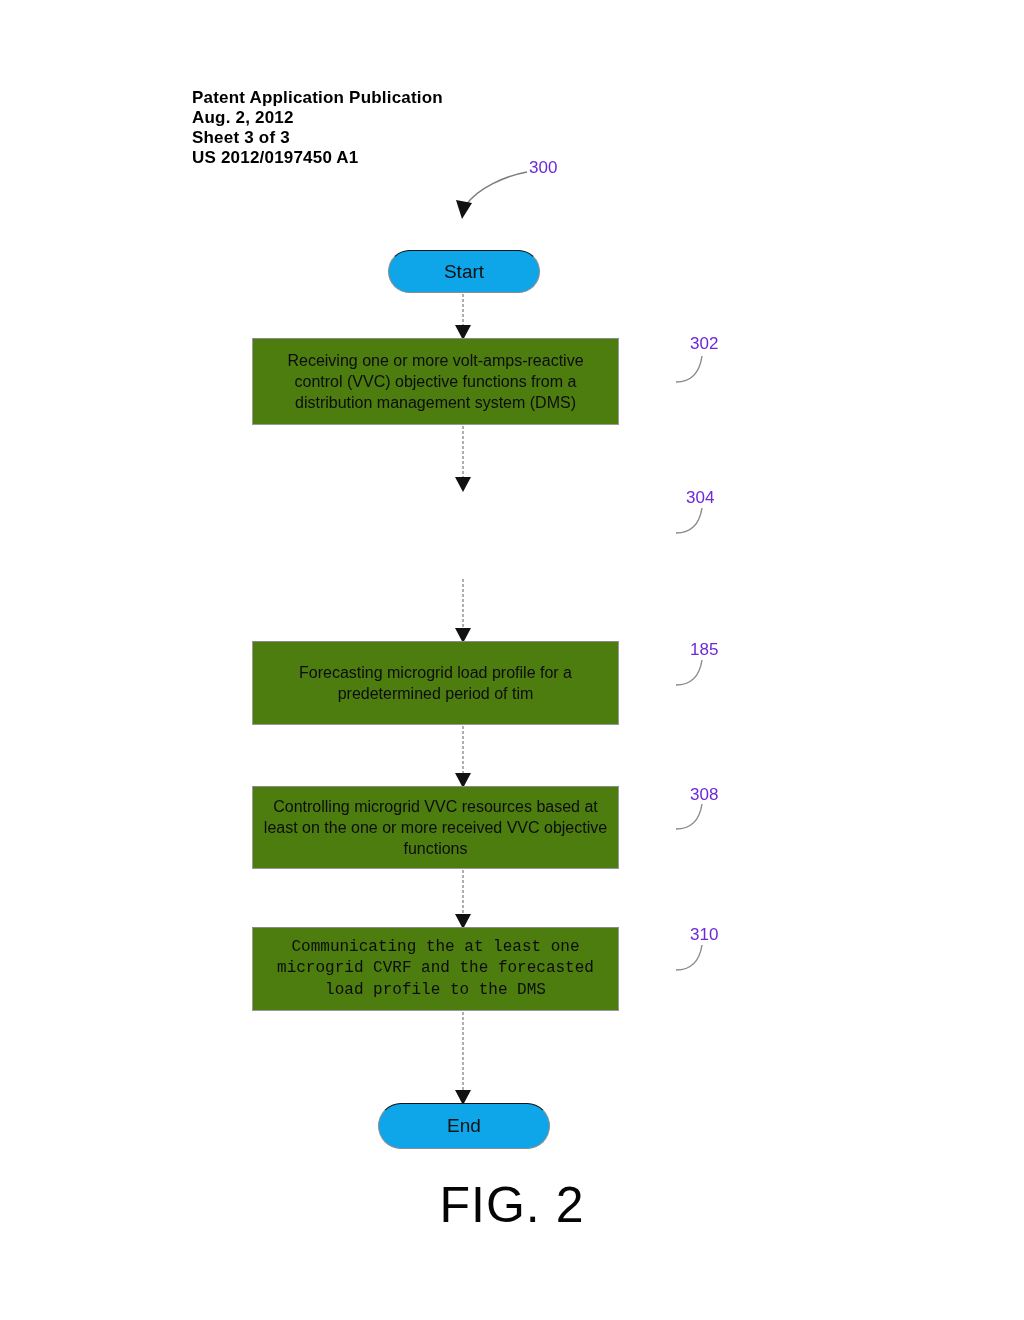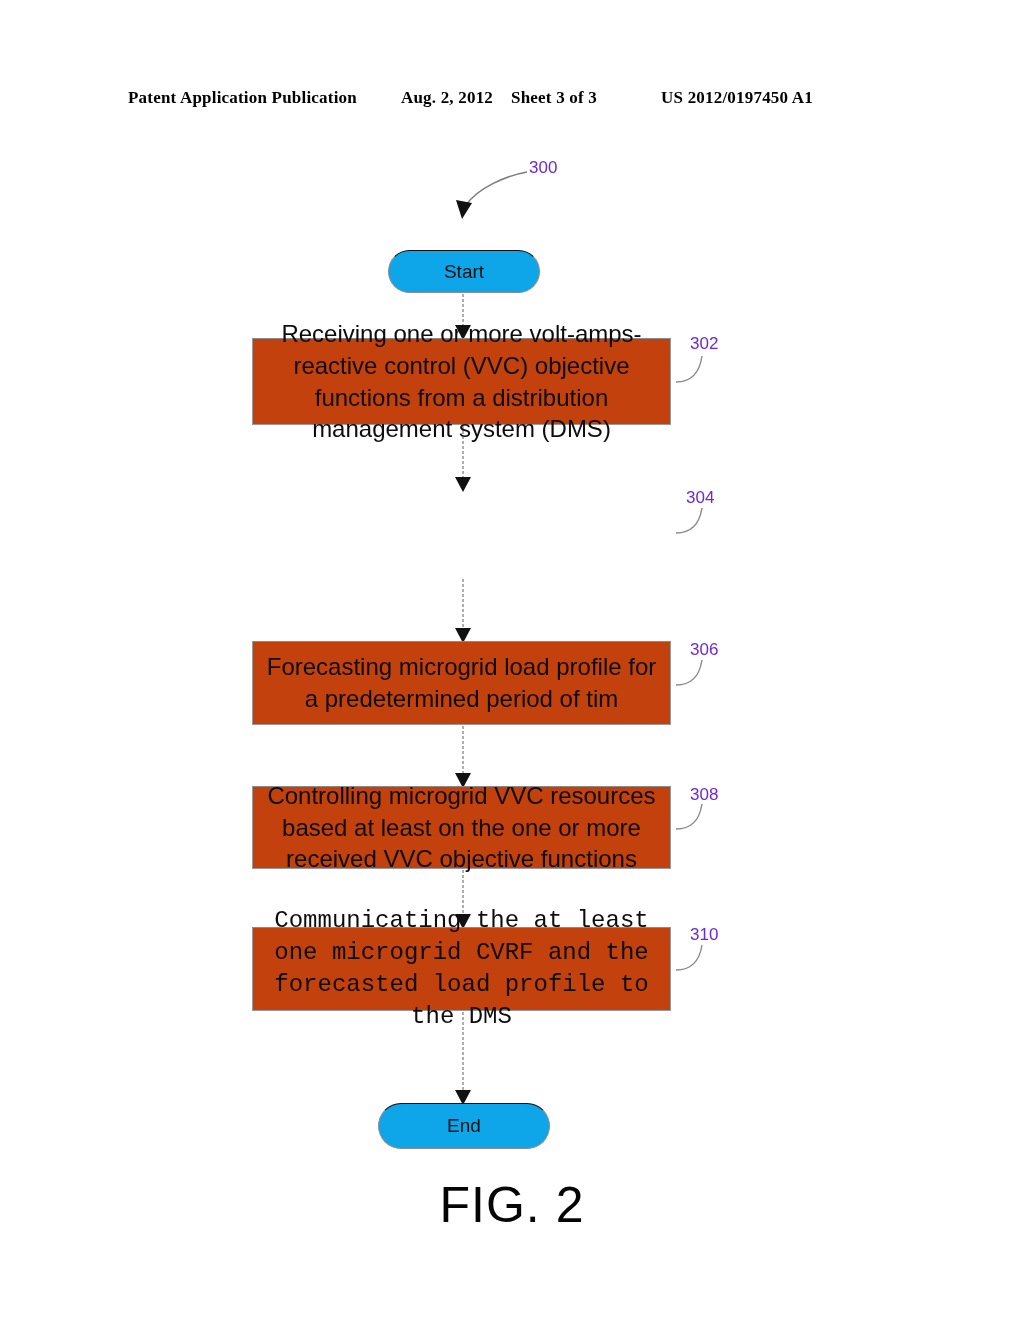--- a/index.html
+++ b/index.html
@@ -17,27 +17,28 @@
     overflow: hidden;
   }
 
   
   .page-header {
     position: absolute;
     top: 88px;
     left: 128px;
     width: 768px;
     height: 24px;
-    font-family: Liberation Serif, serif;
+    font-family: Liberation Sans, sans-serif;
     font-weight: bold;
     font-size: 17px;
     letter-spacing: 0.2px;
     white-space: nowrap;
     display: flex;
     align-items: baseline;
+    flex-direction: column;
   }
   .hdr-pub   { }
   .hdr-date  { margin-left: 44px; }
   .hdr-sheet { margin-left: 18px; }
   .hdr-num   { margin-left: 64px; }
 
   
   .figure {
     position: absolute;
     top: 0;
@@ -68,30 +69,30 @@
     color: #111111;
   }
   .node-start { left: 388px; top: 250px;  width: 152px; height: 43px; }
   .node-end   { left: 378px; top: 1103px; width: 172px; height: 46px; }
 
   
   .process {
     position: absolute;
     box-sizing: border-box;
     left: 252px;
-    width: 419px;
+    width: 367px;
     border: 1.4px solid #9a9a9a;
     border-top-color: #8a8a8a;
-    background: #c2410c;
+    background: #4d7c0f;
     display: flex;
     align-items: center;
     justify-content: center;
     padding: 4px 10px;
     text-align: center;
-    font-size: 24px;
+    font-size: 16px;
     line-height: 1.33;
     color: #0d0d0d;
   }
   .p302 { top: 338px; height: 87px; }
   .p304 { top: 490px; height: 88px; }
   .p306 { top: 641px; height: 84px; }
   .p308 { top: 786px; height: 83px; }
   .p310 { top: 927px; height: 84px; font-family: Liberation Mono, monospace; }
 
   
@@ -187,19 +188,19 @@
     <span>Communicating the at least one microgrid CVRF and the forecasted load profile to the DMS</span>
   </div>
 
   <div class="terminator node-end">
     <span>End</span>
   </div>
 
   <span class="ref-num ref-300">300</span>
   <span class="ref-num ref-302">302</span>
   <span class="ref-num ref-304">304</span>
-  <span class="ref-num ref-306">306</span>
+  <span class="ref-num ref-306">185</span>
   <span class="ref-num ref-308">308</span>
   <span class="ref-num ref-310">310</span>
 
   <div class="fig-caption">FIG. 2</div>
 
 </div>
 
 </body></html>

